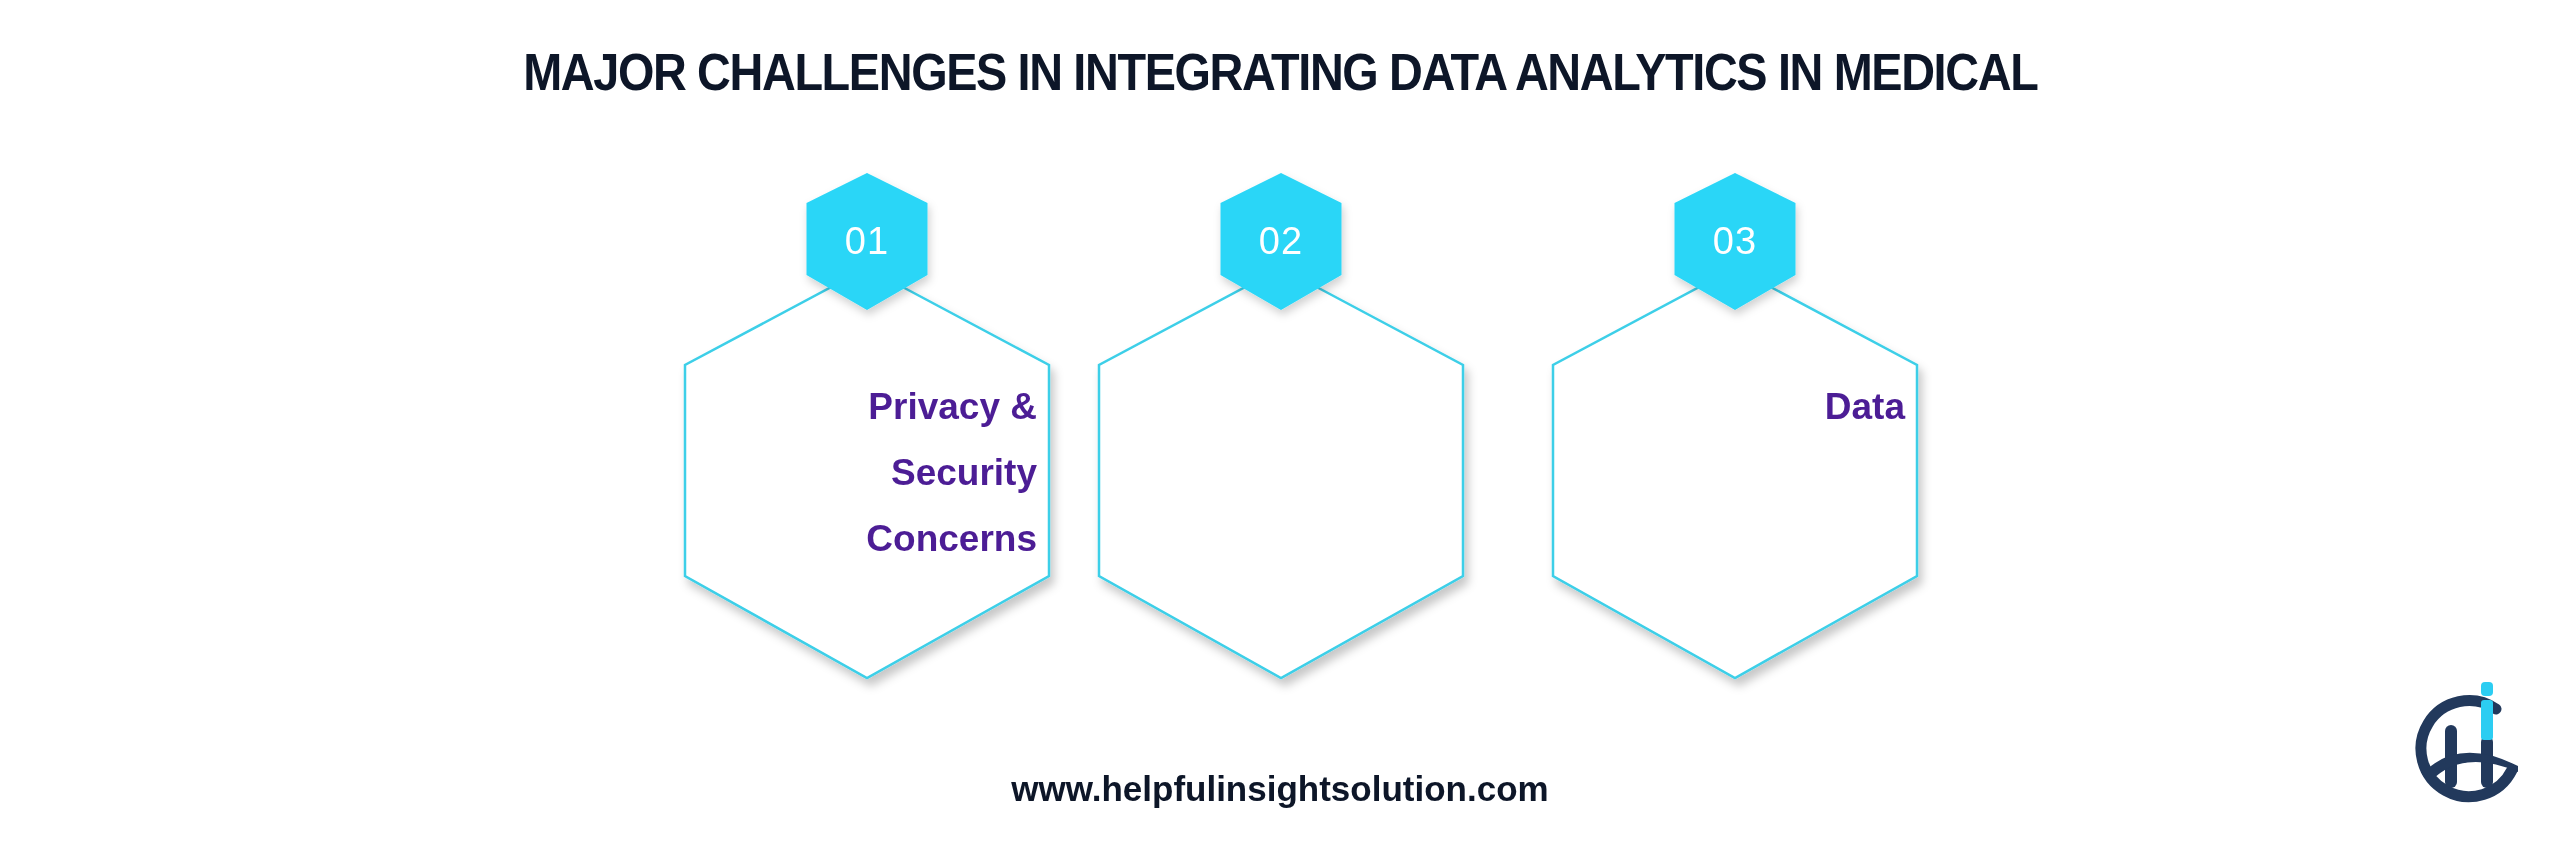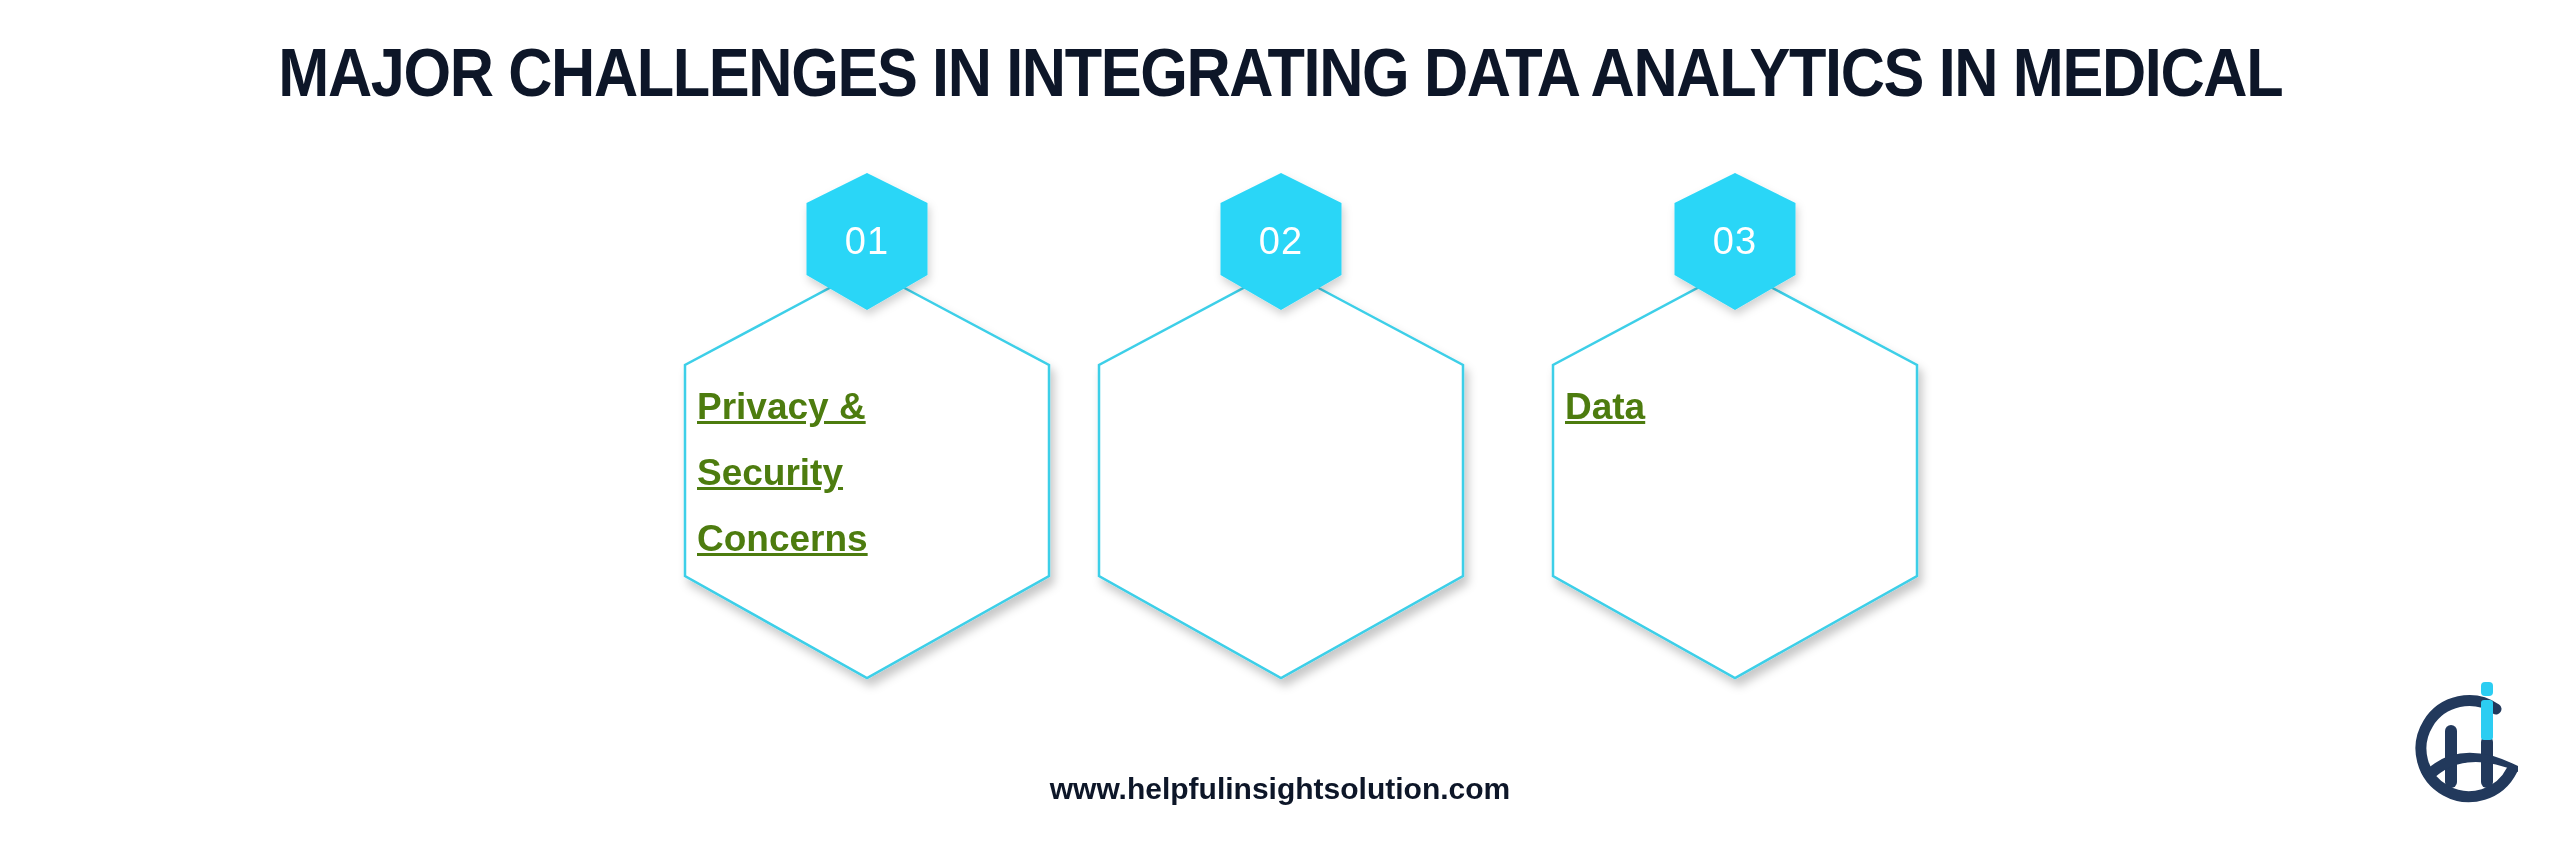--- a/index.html
+++ b/index.html
@@ -15,21 +15,21 @@
     font-family: "Liberation Sans", "DejaVu Sans", sans-serif;
   }
   .title {
     position: absolute;
     left: 0;
     top: 34px;
     width: 2560px;
     text-align: center;
     font-family: "Liberation Sans", sans-serif;
     font-weight: 700;
-    font-size: 68px;
+    font-size: 52px;
     line-height: 76px;
     color: #0d1628;
     letter-spacing: -1.5px;
     white-space: nowrap;
   }
   .title span {
     display: inline-block;
     transform: scaleX(0.9);
     transform-origin: center;
   }
@@ -59,41 +59,40 @@
     font-weight: 400;
     font-size: 38px;
     line-height: 50px;
     letter-spacing: 1px;
   }
   .card .label {
     position: absolute;
     left: 20px;
     width: 340px;
     top: 214px;
-    text-align: left;
-    color: #4d7c0f;
+    text-align: right;
+    color: #4c1d95;
     font-family: "Liberation Sans", sans-serif;
     font-weight: 700;
     font-size: 37px;
     line-height: 66px;
-    text-decoration: underline;
   }
   .card .label div {
     white-space: nowrap;
   }
   .footer-url {
     position: absolute;
     left: 0;
     width: 2560px;
     top: 771px;
     text-align: center;
     color: #0d1628;
     font-family: "Liberation Sans", sans-serif;
     font-weight: 700;
-    font-size: 30px;
+    font-size: 35px;
     line-height: 36px;
   }
   .logo {
     position: absolute;
     left: 2408px;
     top: 674px;
     width: 124px;
     height: 140px;
   }
 </style>

